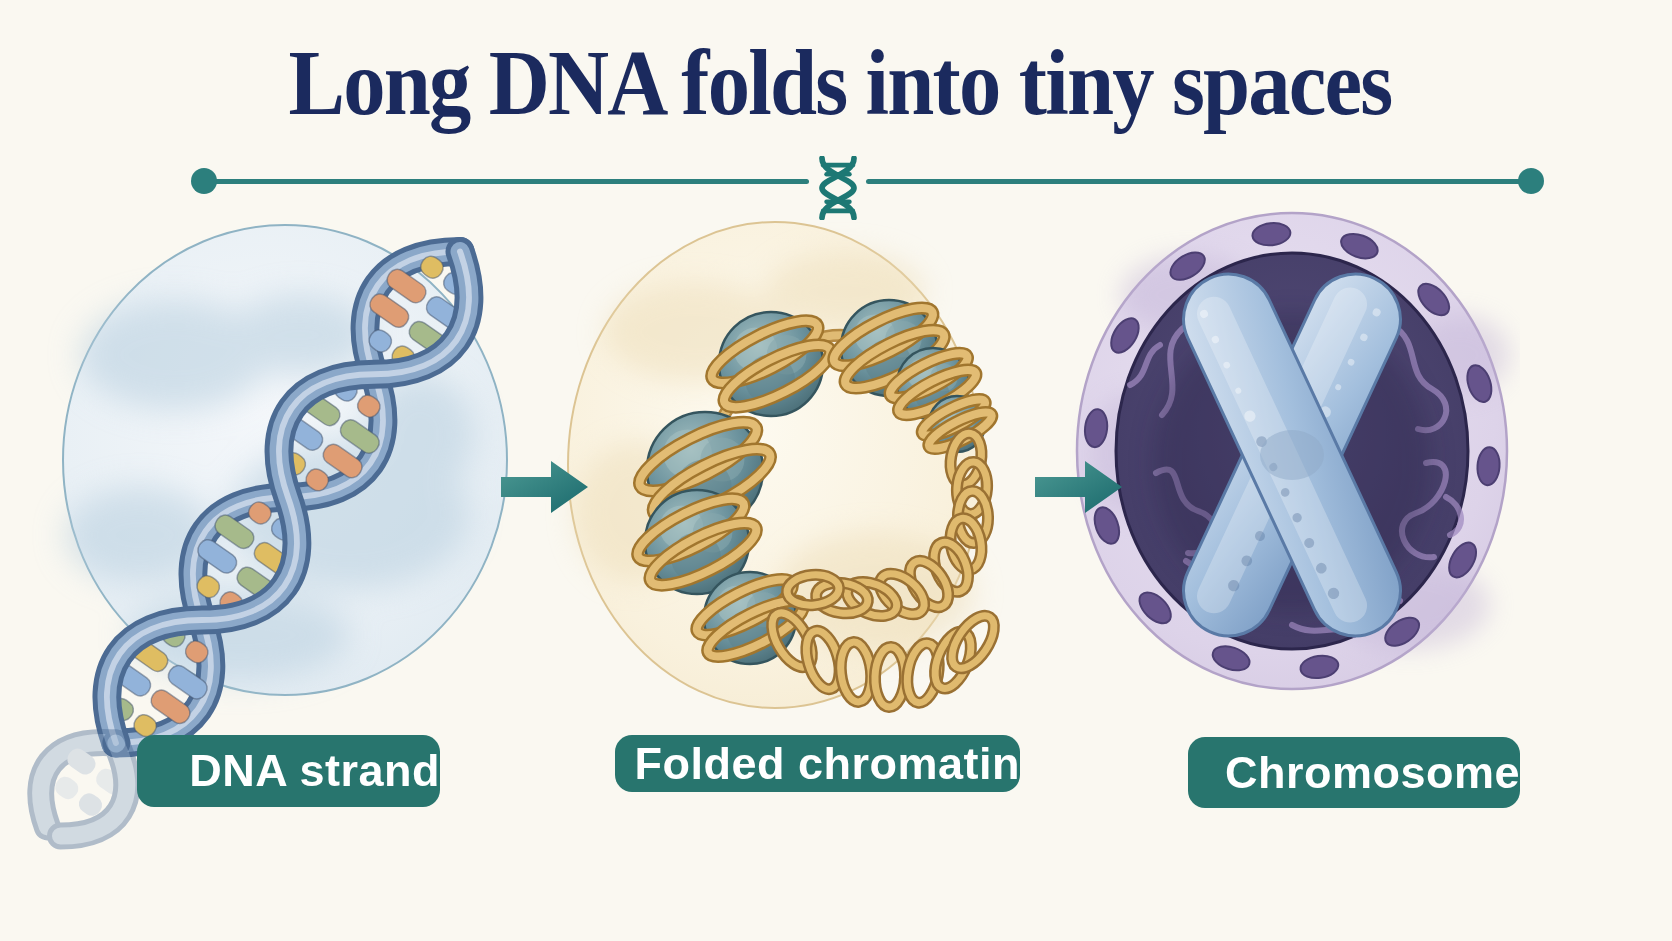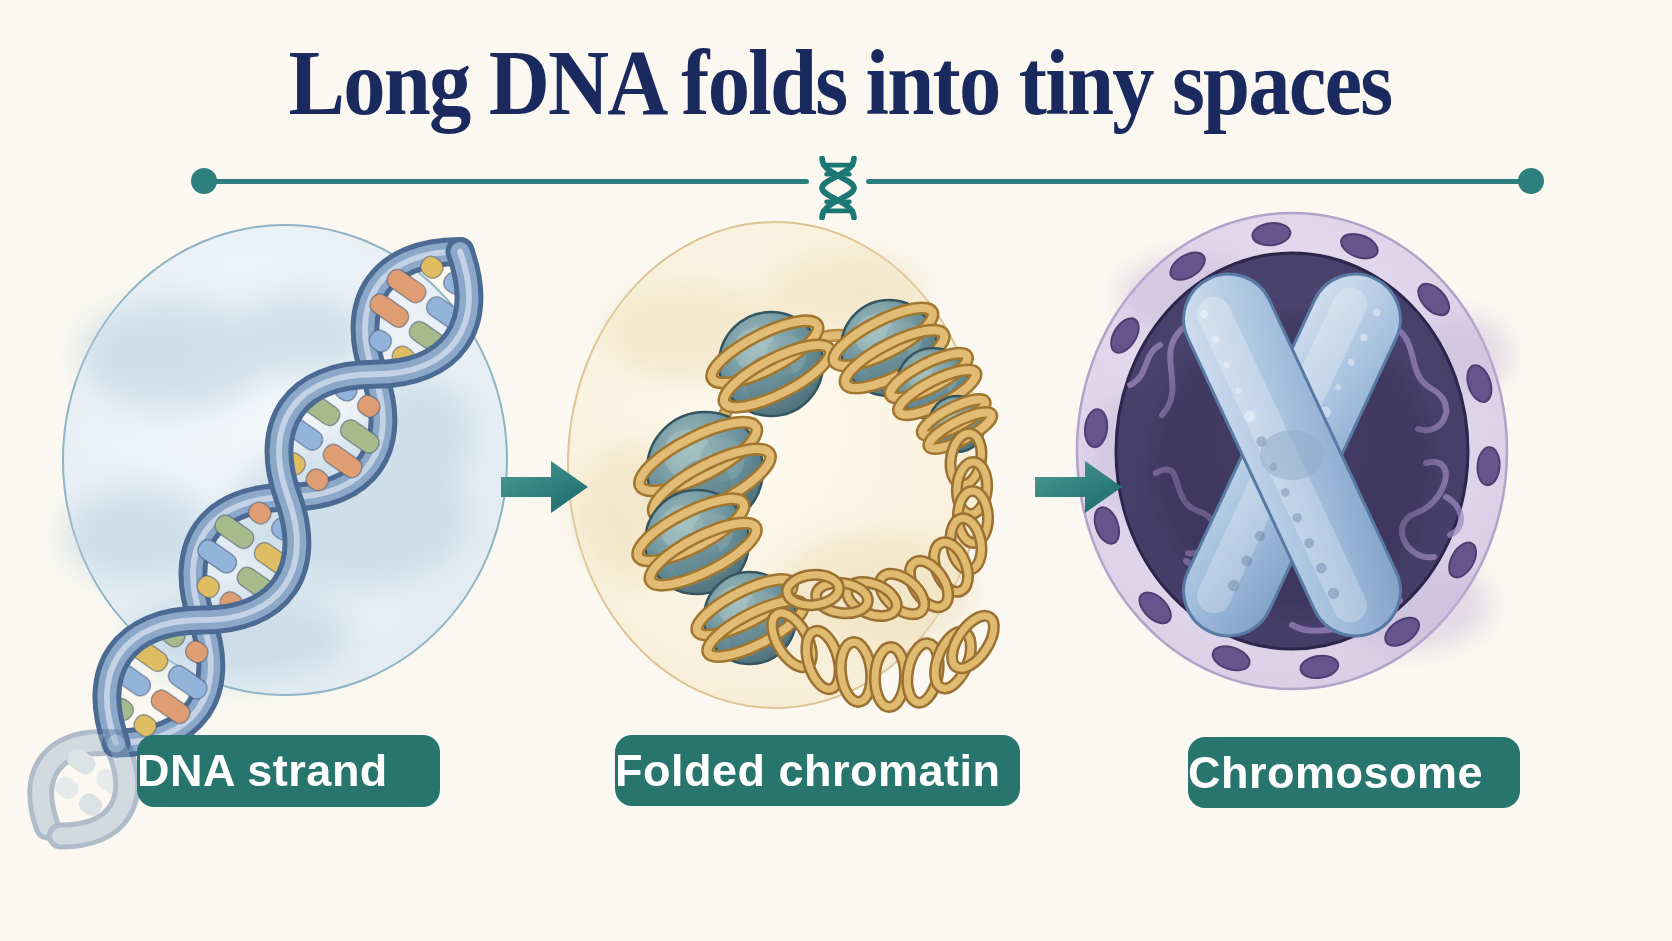--- a/index.html
+++ b/index.html
@@ -6,21 +6,21 @@
   .canvas{position:relative;width:1672px;height:941px;background:#faf8f1;overflow:hidden;
           font-family:"Liberation Sans",sans-serif;padding-left:8px;}
   .title{position:absolute;top:30px;left:0;right:0;text-align:center;
          font-family:"Liberation Serif",serif;font-weight:700;font-size:94px;line-height:1.12;
          color:#1b2a5e;letter-spacing:-2px;transform:scaleX(.9);transform-origin:center;}
   .div-line{position:absolute;top:179px;height:5px;background:#2c7f7d;border-radius:3px;}
   .div-dot{position:absolute;top:168px;width:26px;height:26px;border-radius:50%;background:#2c7f7d;}
   .illus{position:absolute;}
   .arrow{position:absolute;top:458px;}
   .stage-label{position:absolute;background:#28756e;color:#ffffff;border-radius:17px;
-               display:flex;align-items:center;justify-content:flex-start;
+               display:flex;align-items:center;justify-content:flex-end;
                font-weight:700;font-size:45px;letter-spacing:0.5px;}
 </style>
 </head>
 <body>
 
 <div class="canvas">
 
   <div class="title">Long DNA folds into tiny spaces</div>
 
   <div class="div-line" style="left:203px;width:606px;"></div>
@@ -423,20 +423,20 @@
     </defs>
     <polygon points="0,19 50,19 50,3 87,29 50,55 50,39 0,39" fill="url(#gArr)"></polygon>
   </svg>
   <svg class="arrow" style="left:1035px;" width="88" height="58" viewBox="0 0 88 58">
     <polygon points="0,19 50,19 50,3 87,29 50,55 50,39 0,39" fill="url(#gArr)"></polygon>
   </svg>
 
   <div class="stage-label" style="left:137px;top:735px;width:303px;height:72px;">
     <span>DNA strand</span>
   </div>
-  <div class="stage-label" style="left:615px;top:735px;width:405px;height:71px;">
+  <div class="stage-label" style="left:615px;top:735px;width:405px;height:57px;">
     <span>Folded chromatin</span>
   </div>
   <div class="stage-label" style="left:1188px;top:737px;width:332px;height:71px;">
     <span>Chromosome</span>
   </div>
 
 </div>
 
 </body></html>

